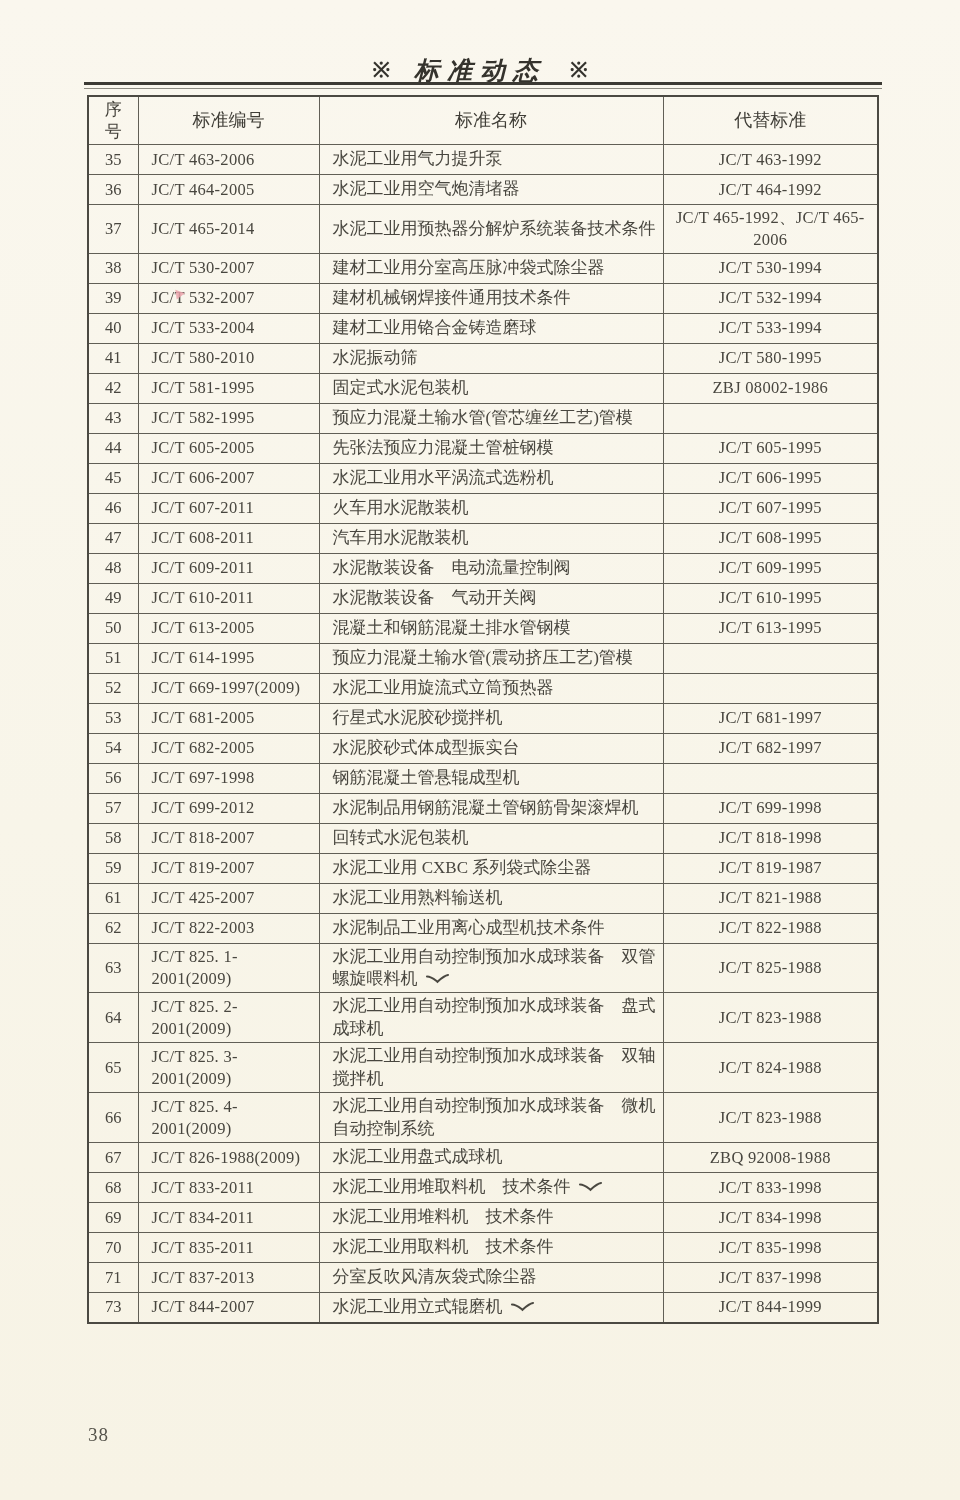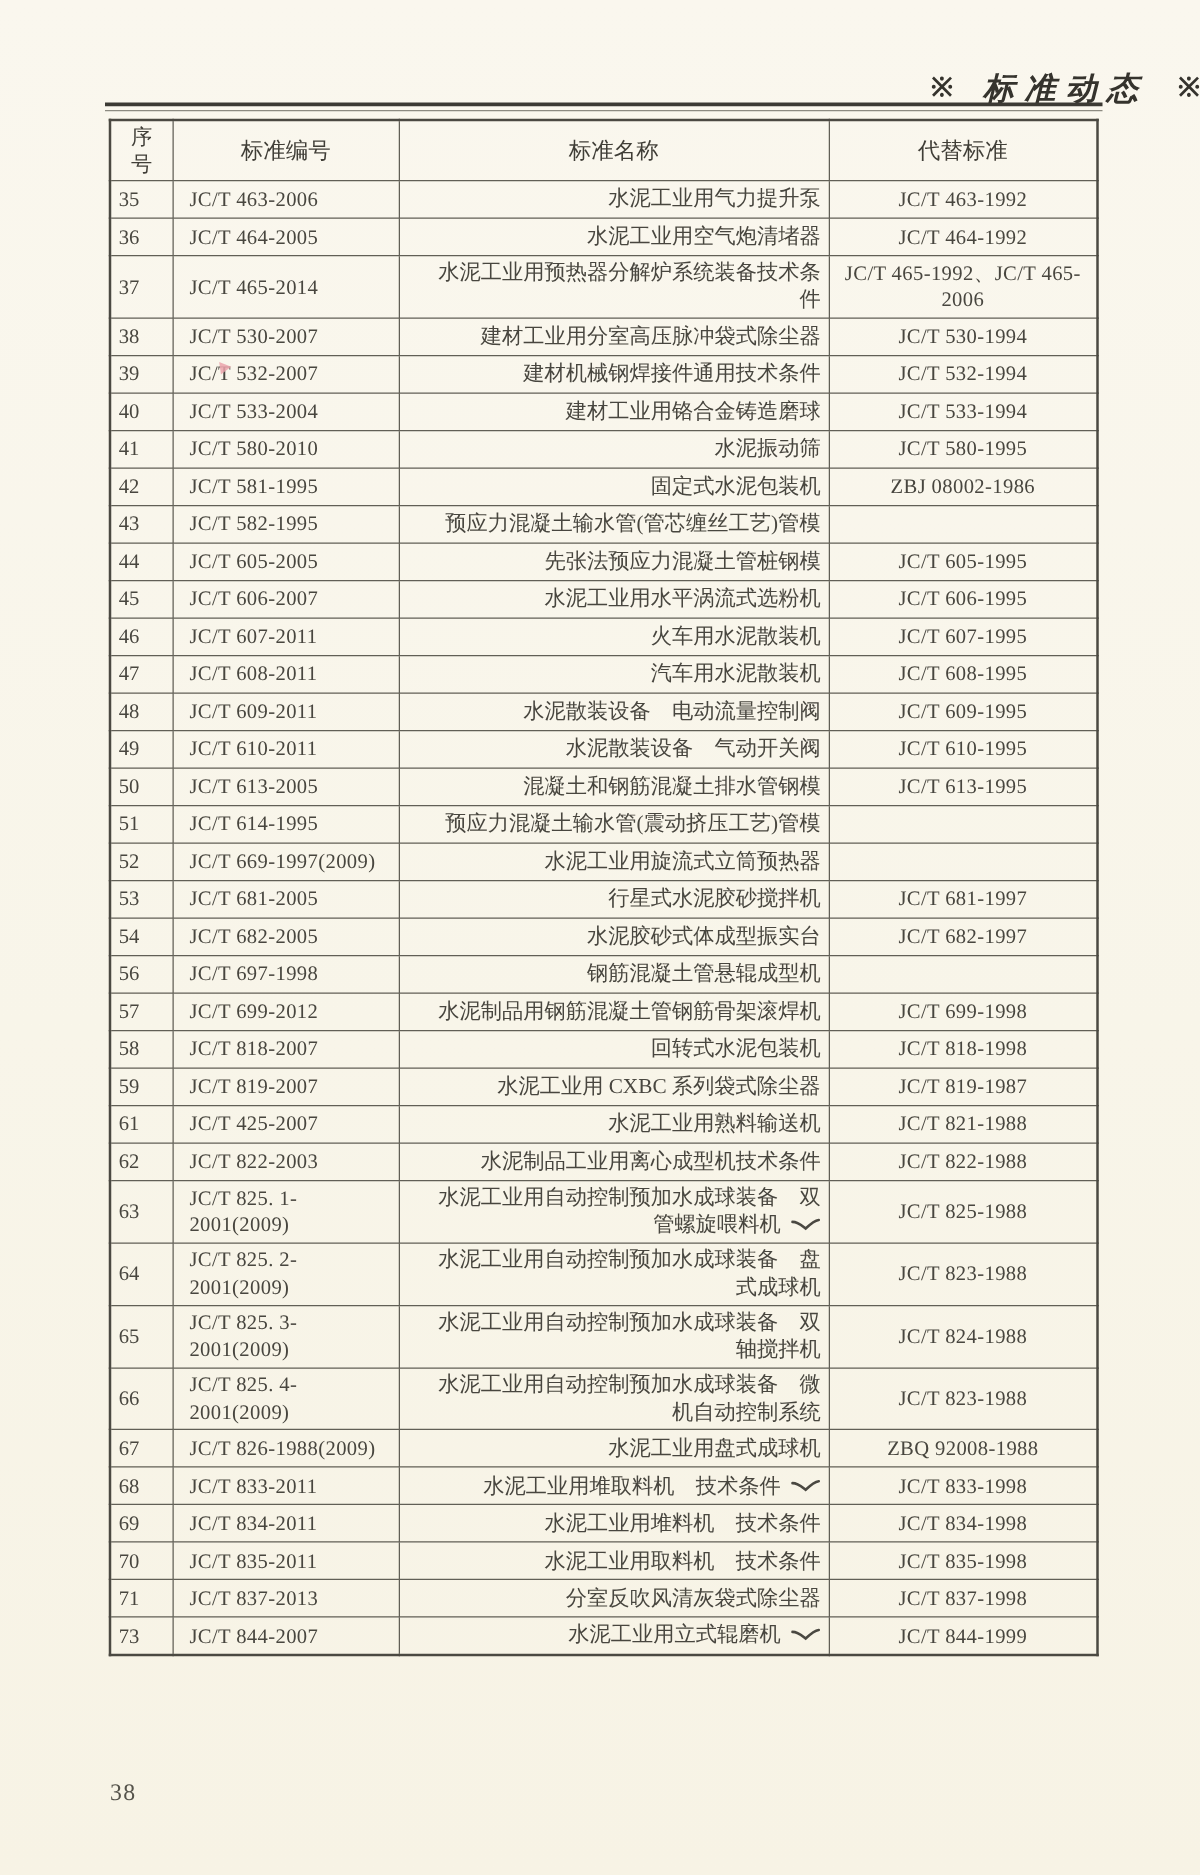--- a/index.html
+++ b/index.html
@@ -15,21 +15,21 @@
     font-family: "Liberation Serif", "DejaVu Serif", serif;
     color: #46443e;
   }
 
   
   .page-title {
     position: absolute;
     top: 54px;
     left: 0;
     width: 960px;
-    text-align: right;
+    text-align: center;
     font-size: 25px;
     font-weight: bold;
     font-style: italic;
     color: #35332d;
     letter-spacing: 2px;
     white-space: nowrap;
   }
   .page-title .deco {
     font-style: normal;
     font-size: 21px;
@@ -90,35 +90,36 @@
     line-height: 1.25;
     font-size: 17px;
   }
   .std-table tbody tr {
     height: 30px;
   }
   .std-table tbody tr.tall {
     height: 48px;
   }
   .std-table td.c-no {
+    text-align: center;
     font-size: 16.5px;
   }
   .std-table td.c-code {
     padding-left: 13px;
     white-space: nowrap;
     font-size: 16.5px;
     letter-spacing: 0.3px;
     margin-left: 44px;
   }
   .std-table tr.tall td.c-code {
     white-space: normal;
   }
   .std-table td.c-name {
-    padding-left: 27px;
-    text-align: right;
+    padding-left: 13px;
+    text-align: left;
   }
   .std-table td.c-replaced {
     text-align: center;
     font-size: 16.5px;
     letter-spacing: 0.3px;
     font-family: Liberation Serif, serif;
   }
   .check-mark {
     display: inline-block;
     vertical-align: -1px;

